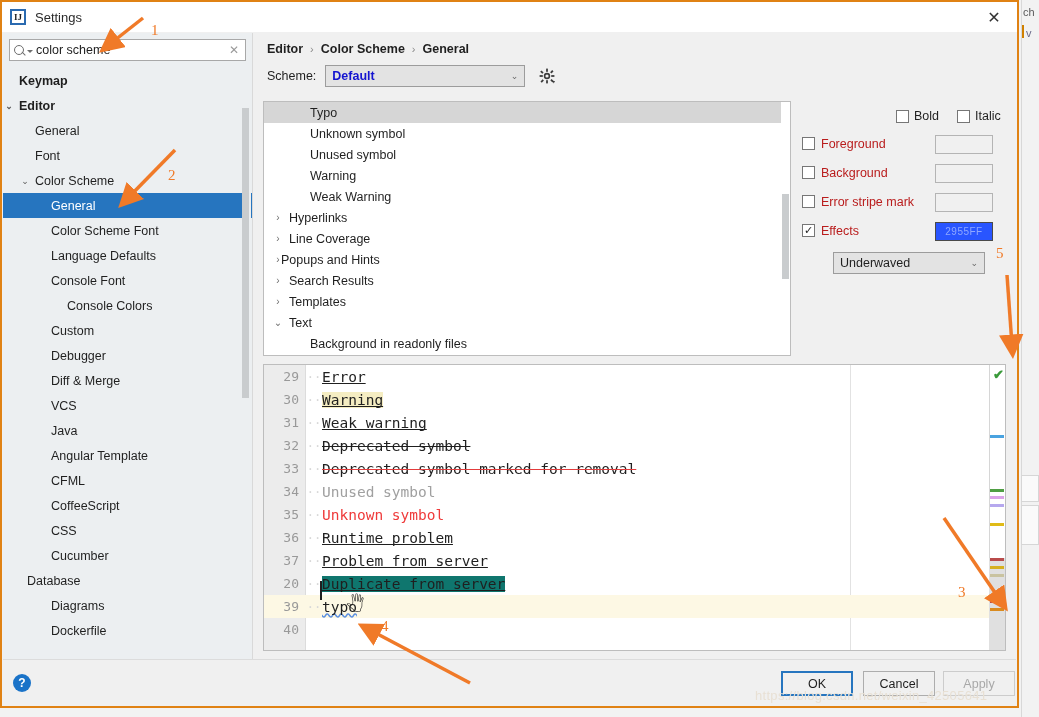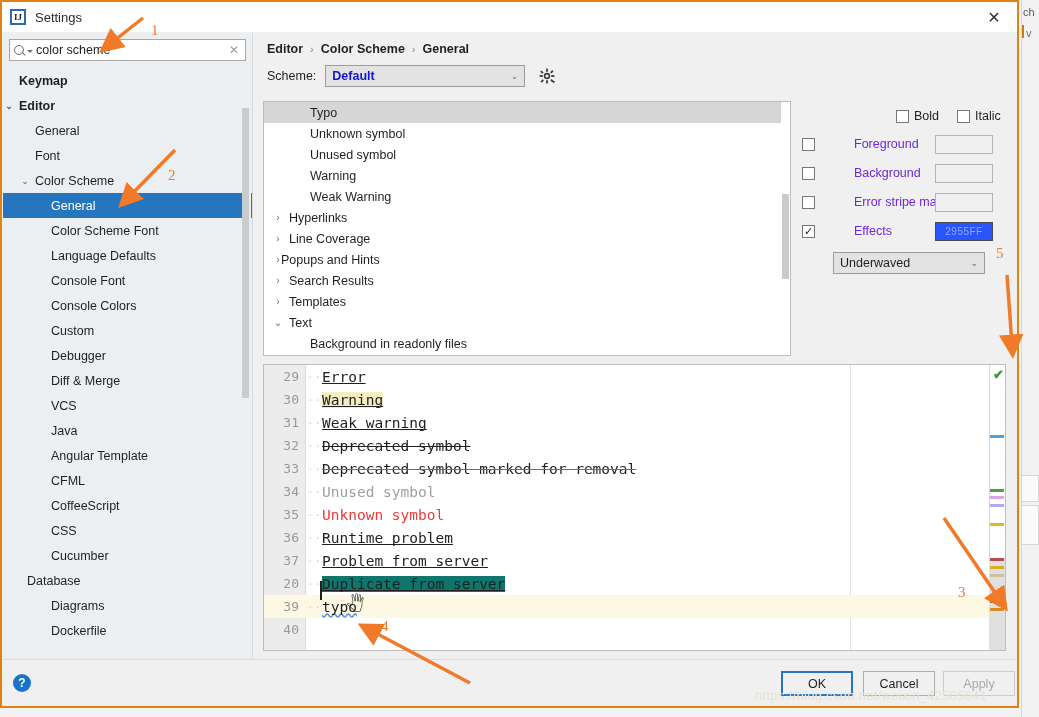--- a/index.html
+++ b/index.html
@@ -205,22 +205,22 @@
   .cb.checked::after {
     content: "✓"; font-size: 11px; color: #1f1f1f; line-height: 1;
   }
   .bolditalic {
     position: absolute; left: 96px; top: 4px;
     display: flex; align-items: center; gap: 8px;
     font-size: 12.5px; color: #1f1f1f;
   }
   .bi-item { display: flex; align-items: center; gap: 5px; margin-right: 10px; }
   .opt-row {
-    position: absolute; left: 2px; display: flex; align-items: center;
-    font-size: 12.5px; color: #6d28d9; gap: 33px;
+    position: absolute; left: 2px; display: flex; align-items: flex-start;
+    font-size: 12.5px; color: #b91c1c;
   }
   .opt-label { margin-left: 6px; }
   .swatch {
     position: absolute; left: 135px; width: 58px; height: 19px;
     background: #f0f0f0; border: 1px solid #b4b4b4; cursor: pointer;
   }
   .swatch.filled {
     background: #2955FF; border: 1px solid #4a4a4a;
     color: #8fa8ff; font-size: 10px;
     display: flex; align-items: center; justify-content: center;
@@ -397,21 +397,21 @@
           <div class="trow">
             <span class="tlabel" style="margin-left: 48px;">Color Scheme Font</span>
           </div>
           <div class="trow">
             <span class="tlabel" style="margin-left: 48px;">Language Defaults</span>
           </div>
           <div class="trow">
             <span class="tlabel" style="margin-left: 48px;">Console Font</span>
           </div>
           <div class="trow">
-            <span class="tlabel" style="margin-left: 48px; text-align: center;">Console Colors</span>
+            <span class="tlabel" style="margin-left: 64px; text-align: center;">Console Colors</span>
           </div>
           <div class="trow">
             <span class="tlabel" style="margin-left: 48px;">Custom</span>
           </div>
           <div class="trow">
             <span class="tlabel" style="margin-left: 48px;">Debugger</span>
           </div>
           <div class="trow">
             <span class="tlabel" style="margin-left: 48px;">Diff &amp; Merge</span>
           </div>

